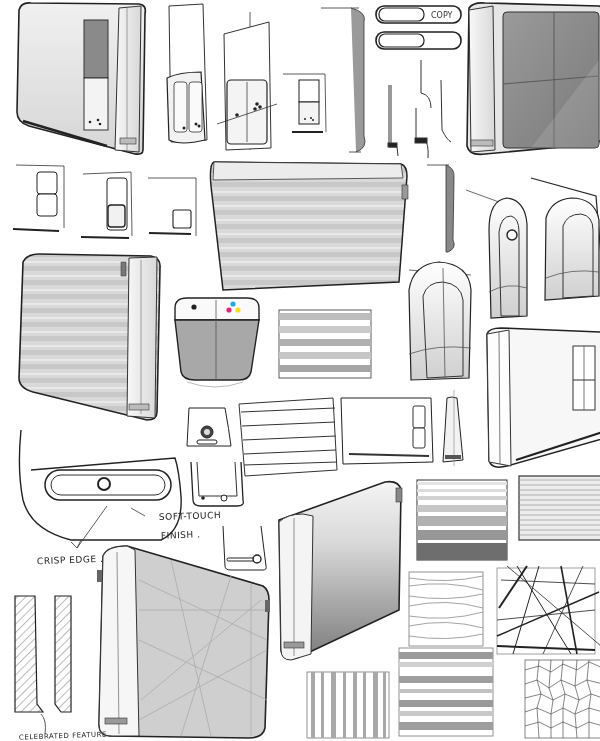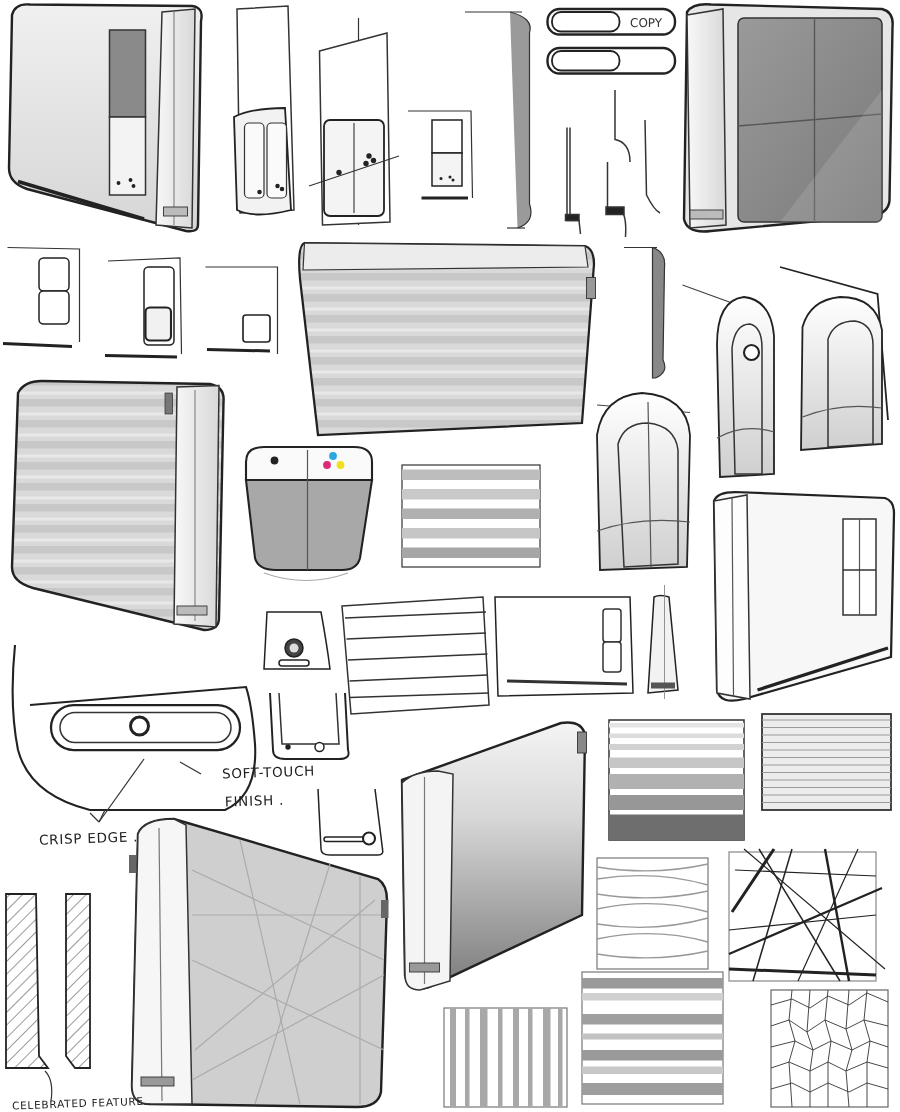--- a/index.html
+++ b/index.html
@@ -1,17 +1,17 @@
 <!DOCTYPE html>
 <html><head>
 <meta charset="utf-8">
 <style>
   html, body { margin:0; padding:0; background:#ffffff; }
   body { width:600px; height:741px; overflow:hidden; position:relative; font-family:"DejaVu Sans", sans-serif; }
-  .sheet { position:absolute; left:0; top:0; width:508px; height:741px; }
+  .sheet { position:absolute; left:11px; top:0; width:508px; height:741px; }
   .note { position:absolute; font-family:"DejaVu Sans", sans-serif; font-size:9px; letter-spacing:0.5px; color:#222; text-transform:uppercase; transform:rotate(-2deg); }
   .pill-label { font-family:"DejaVu Sans", sans-serif; font-size:8px; fill:#333; }
   svg { position:absolute; left:0; top:0; }
 </style>
 </head>
 <body>
 
 <div class="sheet">
 <svg width="600" height="741" viewBox="0 0 600 741" xmlns="http://www.w3.org/2000/svg">
   <defs>

